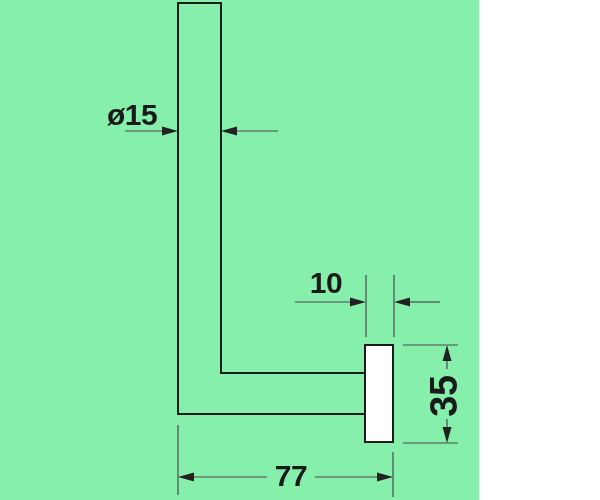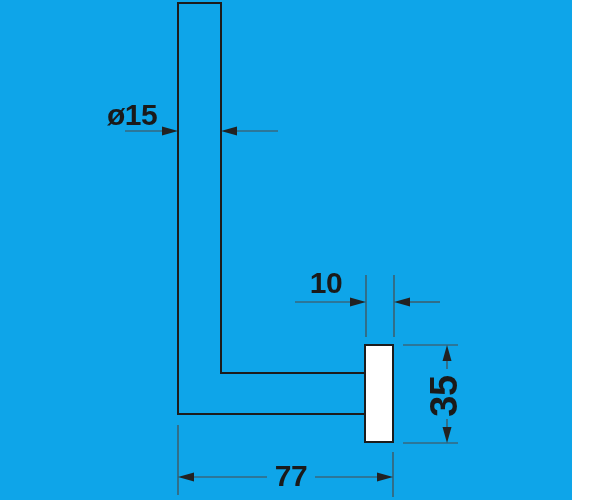--- a/index.html
+++ b/index.html
@@ -3,23 +3,23 @@
 <meta charset="utf-8">
 <style>
   html, body {
     margin: 0;
     padding: 0;
     background: #ffffff;
     font-family: "Liberation Sans", sans-serif;
   }
   .drawing-canvas {
     position: relative;
-    width: 572px;
+    width: 479px;
     height: 500px;
-    background: #0ea5e9;
+    background: #86efac;
     overflow: hidden;
   }
   svg text {
     font-family: "Liberation Sans", "DejaVu Sans", sans-serif;
     font-weight: bold;
     fill: #1a1a1a;
     letter-spacing: -0.5px;
   }
   .outline {
     fill: none;

